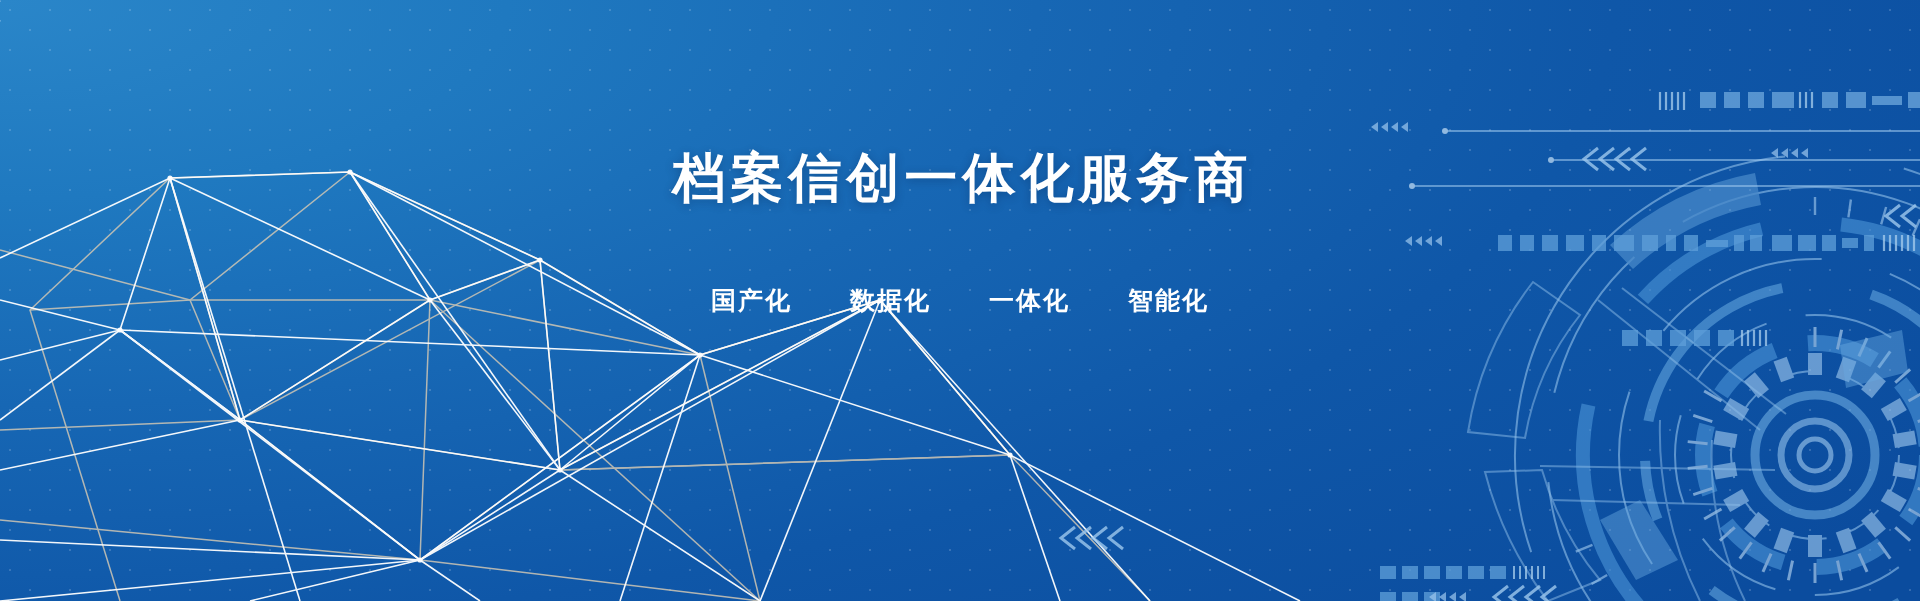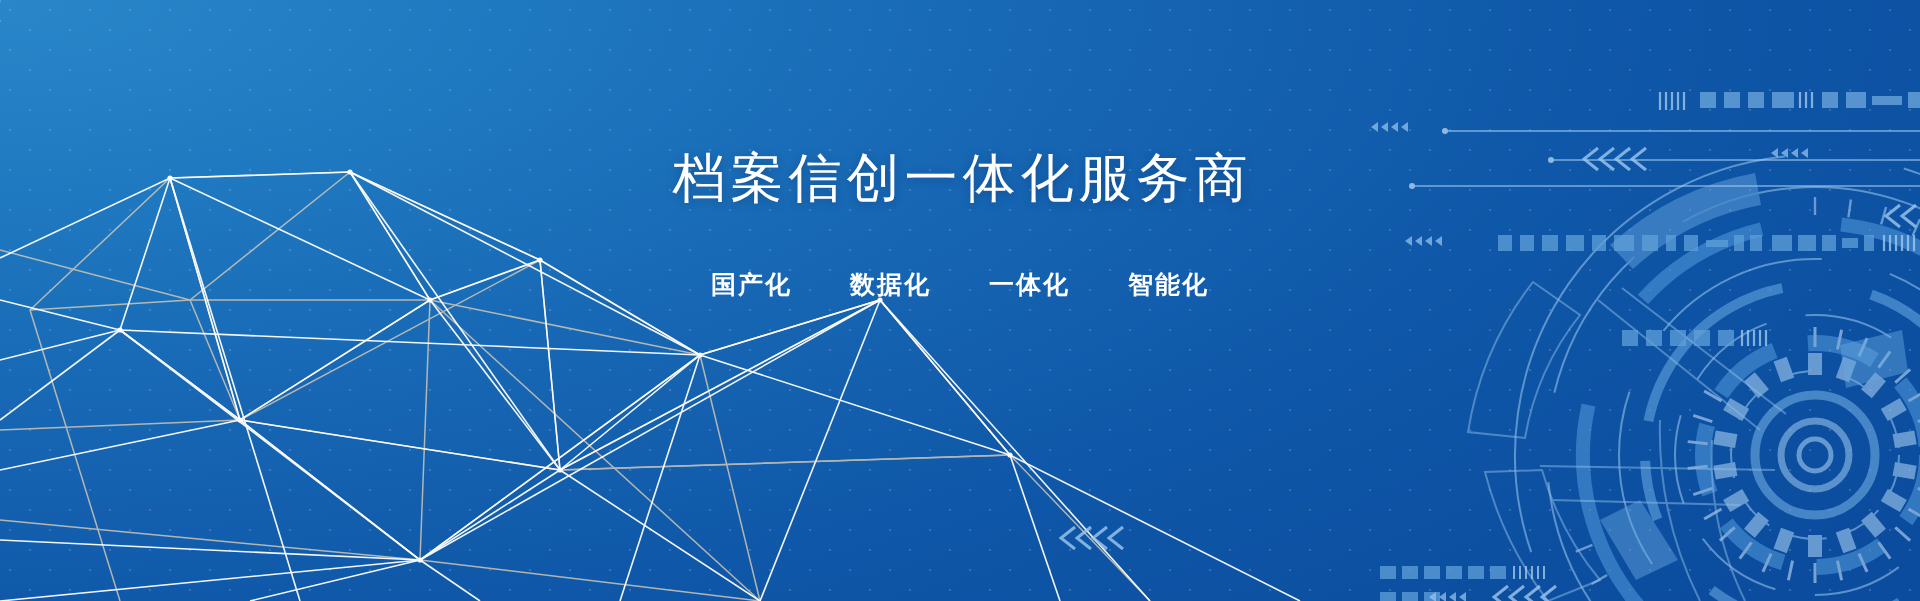--- a/index.html
+++ b/index.html
@@ -40,28 +40,28 @@
     position:absolute;
     left:0; right:0;
     top:150px;
     text-align:center;
     z-index:40;
   }
   .headline{
     color:#ffffff;
     font-size:53px;
     line-height:1.05;
-    font-weight:400;
+    font-weight:700;
     letter-spacing:5px;
     text-indent:5px;
     margin:0;
     text-shadow:0 2px 10px rgba(0,30,70,.30);
   }
   .subline{
-    margin:0;
+    margin:16px;
     padding-top:62px;
     color:#ffffff;
     font-size:25px;
     font-weight:700;
     letter-spacing:2px;
     white-space:nowrap;
   }
   .subline .kw{display:inline-block; margin:0 29px;}
 </style>
 </head>

